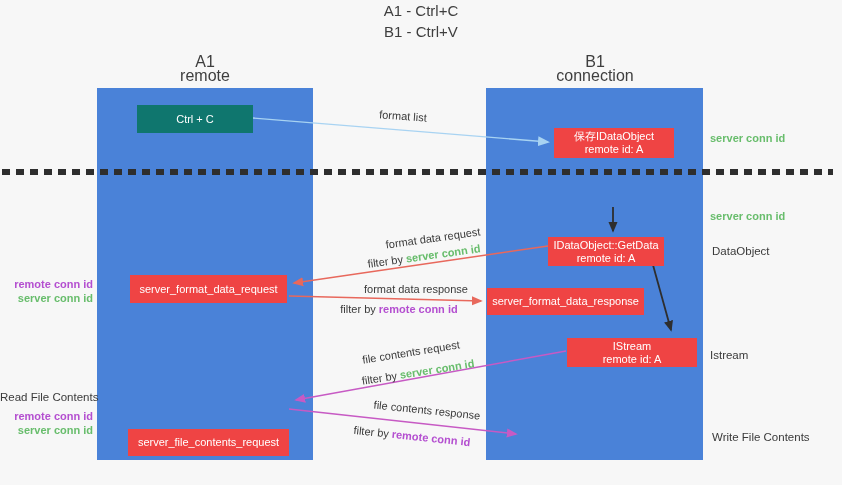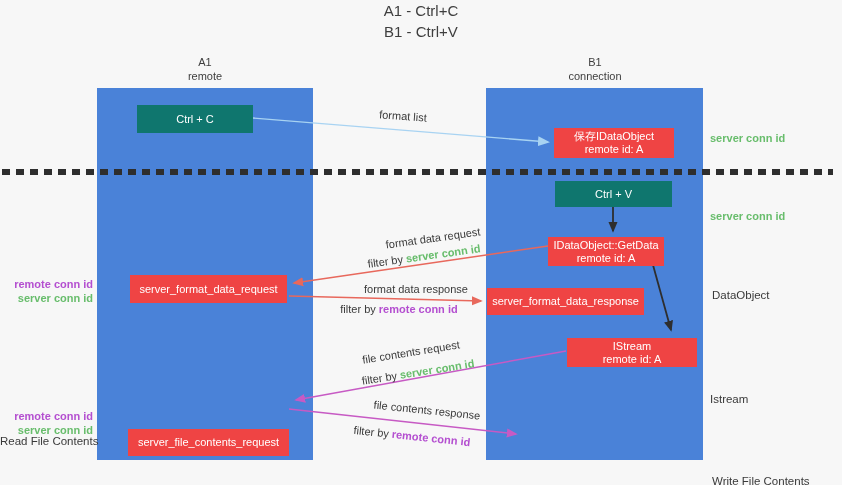--- a/index.html
+++ b/index.html
@@ -6,21 +6,21 @@
   #canvas {
     position:relative; width:842px; height:485px;
     background:#f7f7f7; overflow:hidden;
     font-family:Liberation Sans, sans-serif;
     color:#3a3a3a;
   }
   .abs { position:absolute; }
   
   .title-block { left:0; right:0; top:8; text-align:center; font-size:15px; line-height:21px; color:#3e3e3e; }
   
-  .lane-header { text-align:center; font-size:11px; line-height:14px; color:#3e3e3e; }
+  .lane-header { text-align:center; font-size:16px; line-height:14px; color:#3e3e3e; }
   
   .lane { background:#4a82d8; }
   
   .node {
     display:flex; flex-direction:column; align-items:center; justify-content:center;
     color:#ffffff; font-size:11px; line-height:13px; text-align:center;
     box-sizing:border-box;
   }
   .node.orange { background:#ef4444; }
   .node.green  { background:#0f766e; }
@@ -30,21 +30,21 @@
     background:repeating-linear-gradient(to right, #2e2e2e 0 8px, rgba(0,0,0,0) 8px 14px);
   }
   
   .mid-label { width:150px; text-align:center; font-size:11px; color:#3a3a3a; }
   .key-green  { color:#68bd6c; font-weight:bold; }
   .key-purple { color:#b44fd0; font-weight:bold; }
   
   .side-label { font-size:11px; white-space:nowrap; }
   .side-label.bold-green  { color:#68bd6c; font-weight:bold; }
   .side-label.bold-purple { color:#b44fd0; font-weight:bold; }
-  .side-label.dark { color:#3a3a3a; font-size:11.5px;margin-top:44px; }
+  .side-label.dark { color:#3a3a3a; font-size:11.5px; }
   .left-col { width:93px; text-align:right; }
   svg.arrows { position:absolute; left:0; top:0; z-index:3; }
   .z1 { z-index:1; } .z2 { z-index:2; } .z4 { z-index:4; }
 </style>
 </head>
 <body>
 
 <div id="canvas">
 
   <div class="abs title-block z4">
@@ -92,23 +92,20 @@
 
   <div class="abs node green z4" style="left:137px; top:105px; width:116px; height:28px;">
     <div>Ctrl + C</div>
   </div>
 
   <div class="abs node orange z4" style="left:554px; top:128px; width:120px; height:30px;">
     <div>保存IDataObject</div>
     <div>remote id: A</div>
   </div>
 
-  <div class="abs node green z4" style="left:555px; top:181px; width:117px; height:26px;">
-    <div>Ctrl + V</div>
-  </div>
 
   <div class="abs node orange z4" style="left:548px; top:237px; width:116px; height:29px;text-align:center;">
     <div>IDataObject::GetData</div>
     <div>remote id: A</div>
   </div>
 
   <div class="abs node orange z4" style="left:130px; top:275px; width:157px; height:28px;">
     <div>server_format_data_request</div>
   </div>
 

